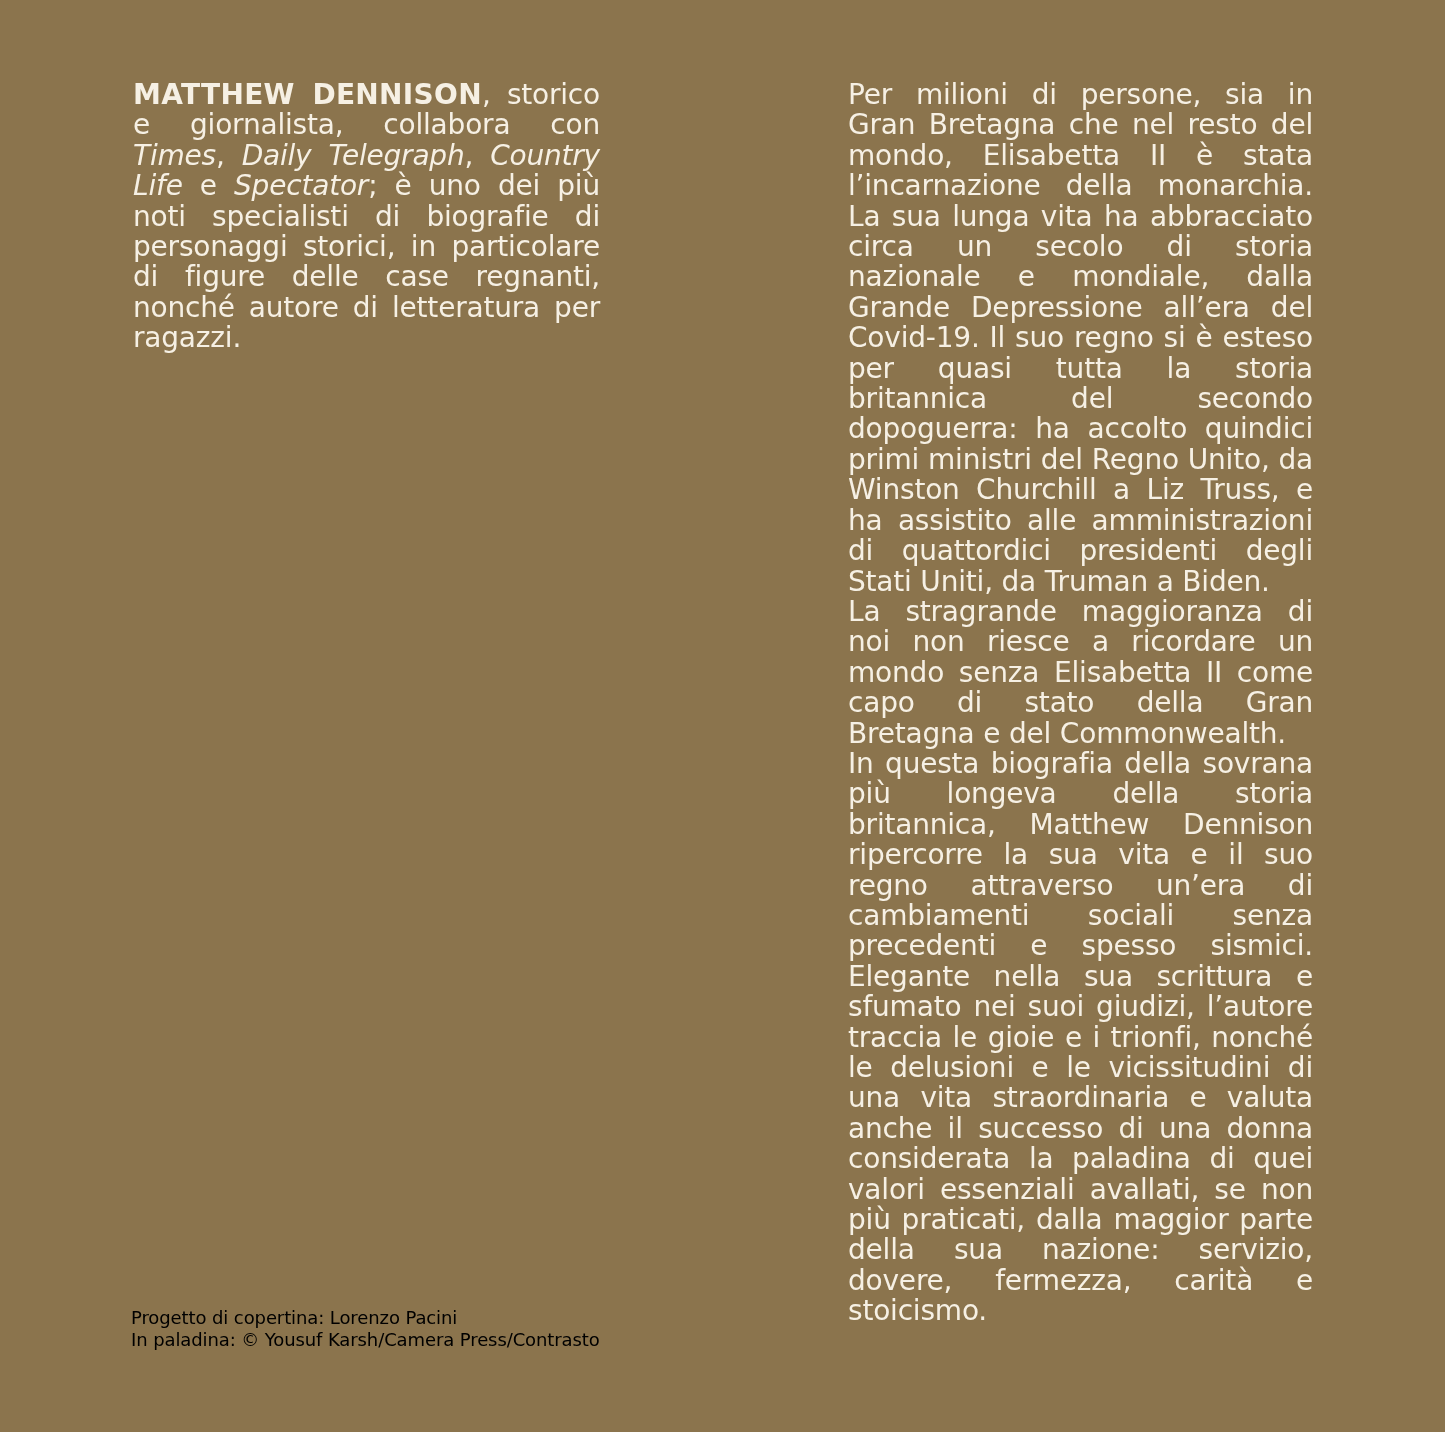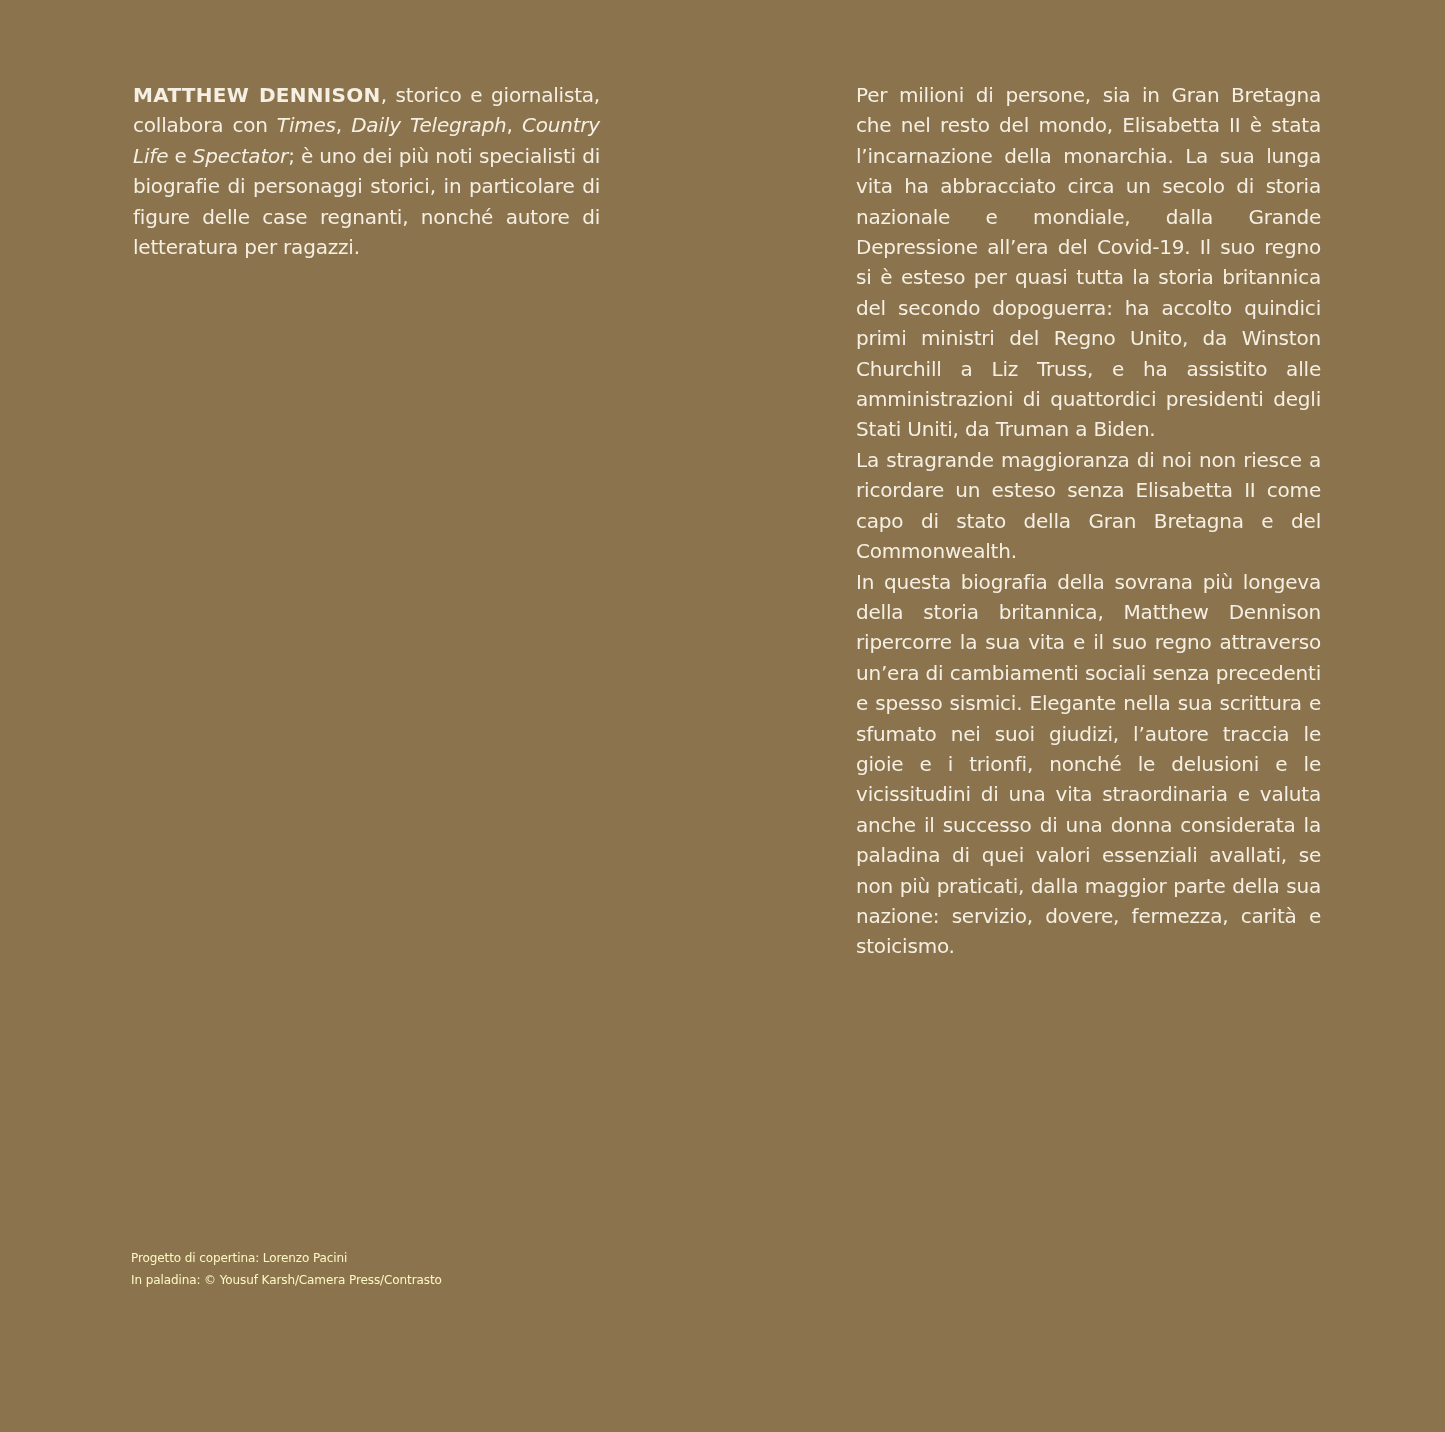--- a/index.html
+++ b/index.html
@@ -12,66 +12,65 @@
       background: #8B744D;
       position: relative;
       overflow: hidden;
       font-family: "DejaVu Sans", "Liberation Sans", sans-serif;
       color: #F6F0E4;
     }
     .col {
       position: absolute;
       top: 80px;
       width: 467px;
-      font-size: 20px;
+      font-size: 28px;
       line-height: 30.4px;
       text-align: justify;
       hyphens: manual;
       letter-spacing: -0.2px;
     }
     .col-left {
       left: 133px;
     }
     .col-right {
       left: 848px;
       width: 465px;
-      margin-left: 8px;
     }
     .col p {
       margin: 0;
     }
     .author-name {
       font-weight: bold;
       letter-spacing: 0.3px;
     }
     .pub {
       font-style: italic;
     }
     .credits {
       position: absolute;
       left: 131px;
-      top: 1248px;
-      font-size: 12px;
+      top: 1307px;
+      font-size: 18px;
       line-height: 21.5px;
-      color: #fef9c3;
+      color: #000000;
       letter-spacing: -0.1px;
     }
     .credits p {
       margin: 0;
     }
   </style>
 </head>
 <body>
 
 <div class="col col-left">
   <p><span class="author-name">MATTHEW DENNISON</span><span>, storico e  giornalista, collabora con </span><span class="pub">Times</span><span>, </span><span class="pub">Daily Telegraph</span><span>, </span><span class="pub">Country Life</span><span> e </span><span class="pub">Spectator</span><span>; è uno dei più noti specialisti di biografie di personaggi storici, in particolare di figure delle case regnanti, nonché autore di letteratura per ragazzi.</span></p>
 </div>
 
 <div class="col col-right">
   <p>Per milioni di persone, sia in Gran Bretagna che nel resto del mondo, Elisabetta II è stata l’incarnazione della monarchia. La sua lunga vita ha abbracciato circa un secolo di storia nazionale e mondiale, dalla Grande Depressione all’era del Covid-19. Il suo regno si è esteso per quasi tutta la storia britannica del secondo dopoguerra: ha accolto quindici primi ministri del Regno Unito, da Winston Churchill a Liz Truss, e ha assistito alle amministrazioni di quattordici presidenti degli Stati Uniti, da Truman a Biden.</p>
-  <p>La stragrande maggioranza di noi non riesce a ricordare un esteso senza Elisabetta II come capo di stato della Gran Bretagna e del Commonwealth.</p>
+  <p>La stragrande maggioranza di noi non riesce a ricordare un mondo senza Elisabetta II come capo di stato della Gran Bretagna e del Commonwealth.</p>
   <p>In questa biografia della sovrana più longeva della storia britannica, Matthew Dennison ripercorre la sua vita e il suo regno attraverso un’era di cambiamenti sociali senza precedenti e spesso sismici. Elegante nella sua scrittura e sfumato nei suoi giudizi, l’autore traccia le gioie e i trionfi, nonché le delusioni e le vicissitudini di una vita straordinaria e valuta anche il successo di una donna considerata la paladina di quei valori essenziali avallati, se non più praticati, dalla maggior parte della sua nazione: servizio, dovere, fermezza, carità e stoicismo.</p>
 </div>
 
 <div class="credits">
   <p>Progetto di copertina: Lorenzo Pacini</p>
   <p>In paladina: © Yousuf Karsh/Camera Press/Contrasto</p>
 </div>
 
 </body></html>

